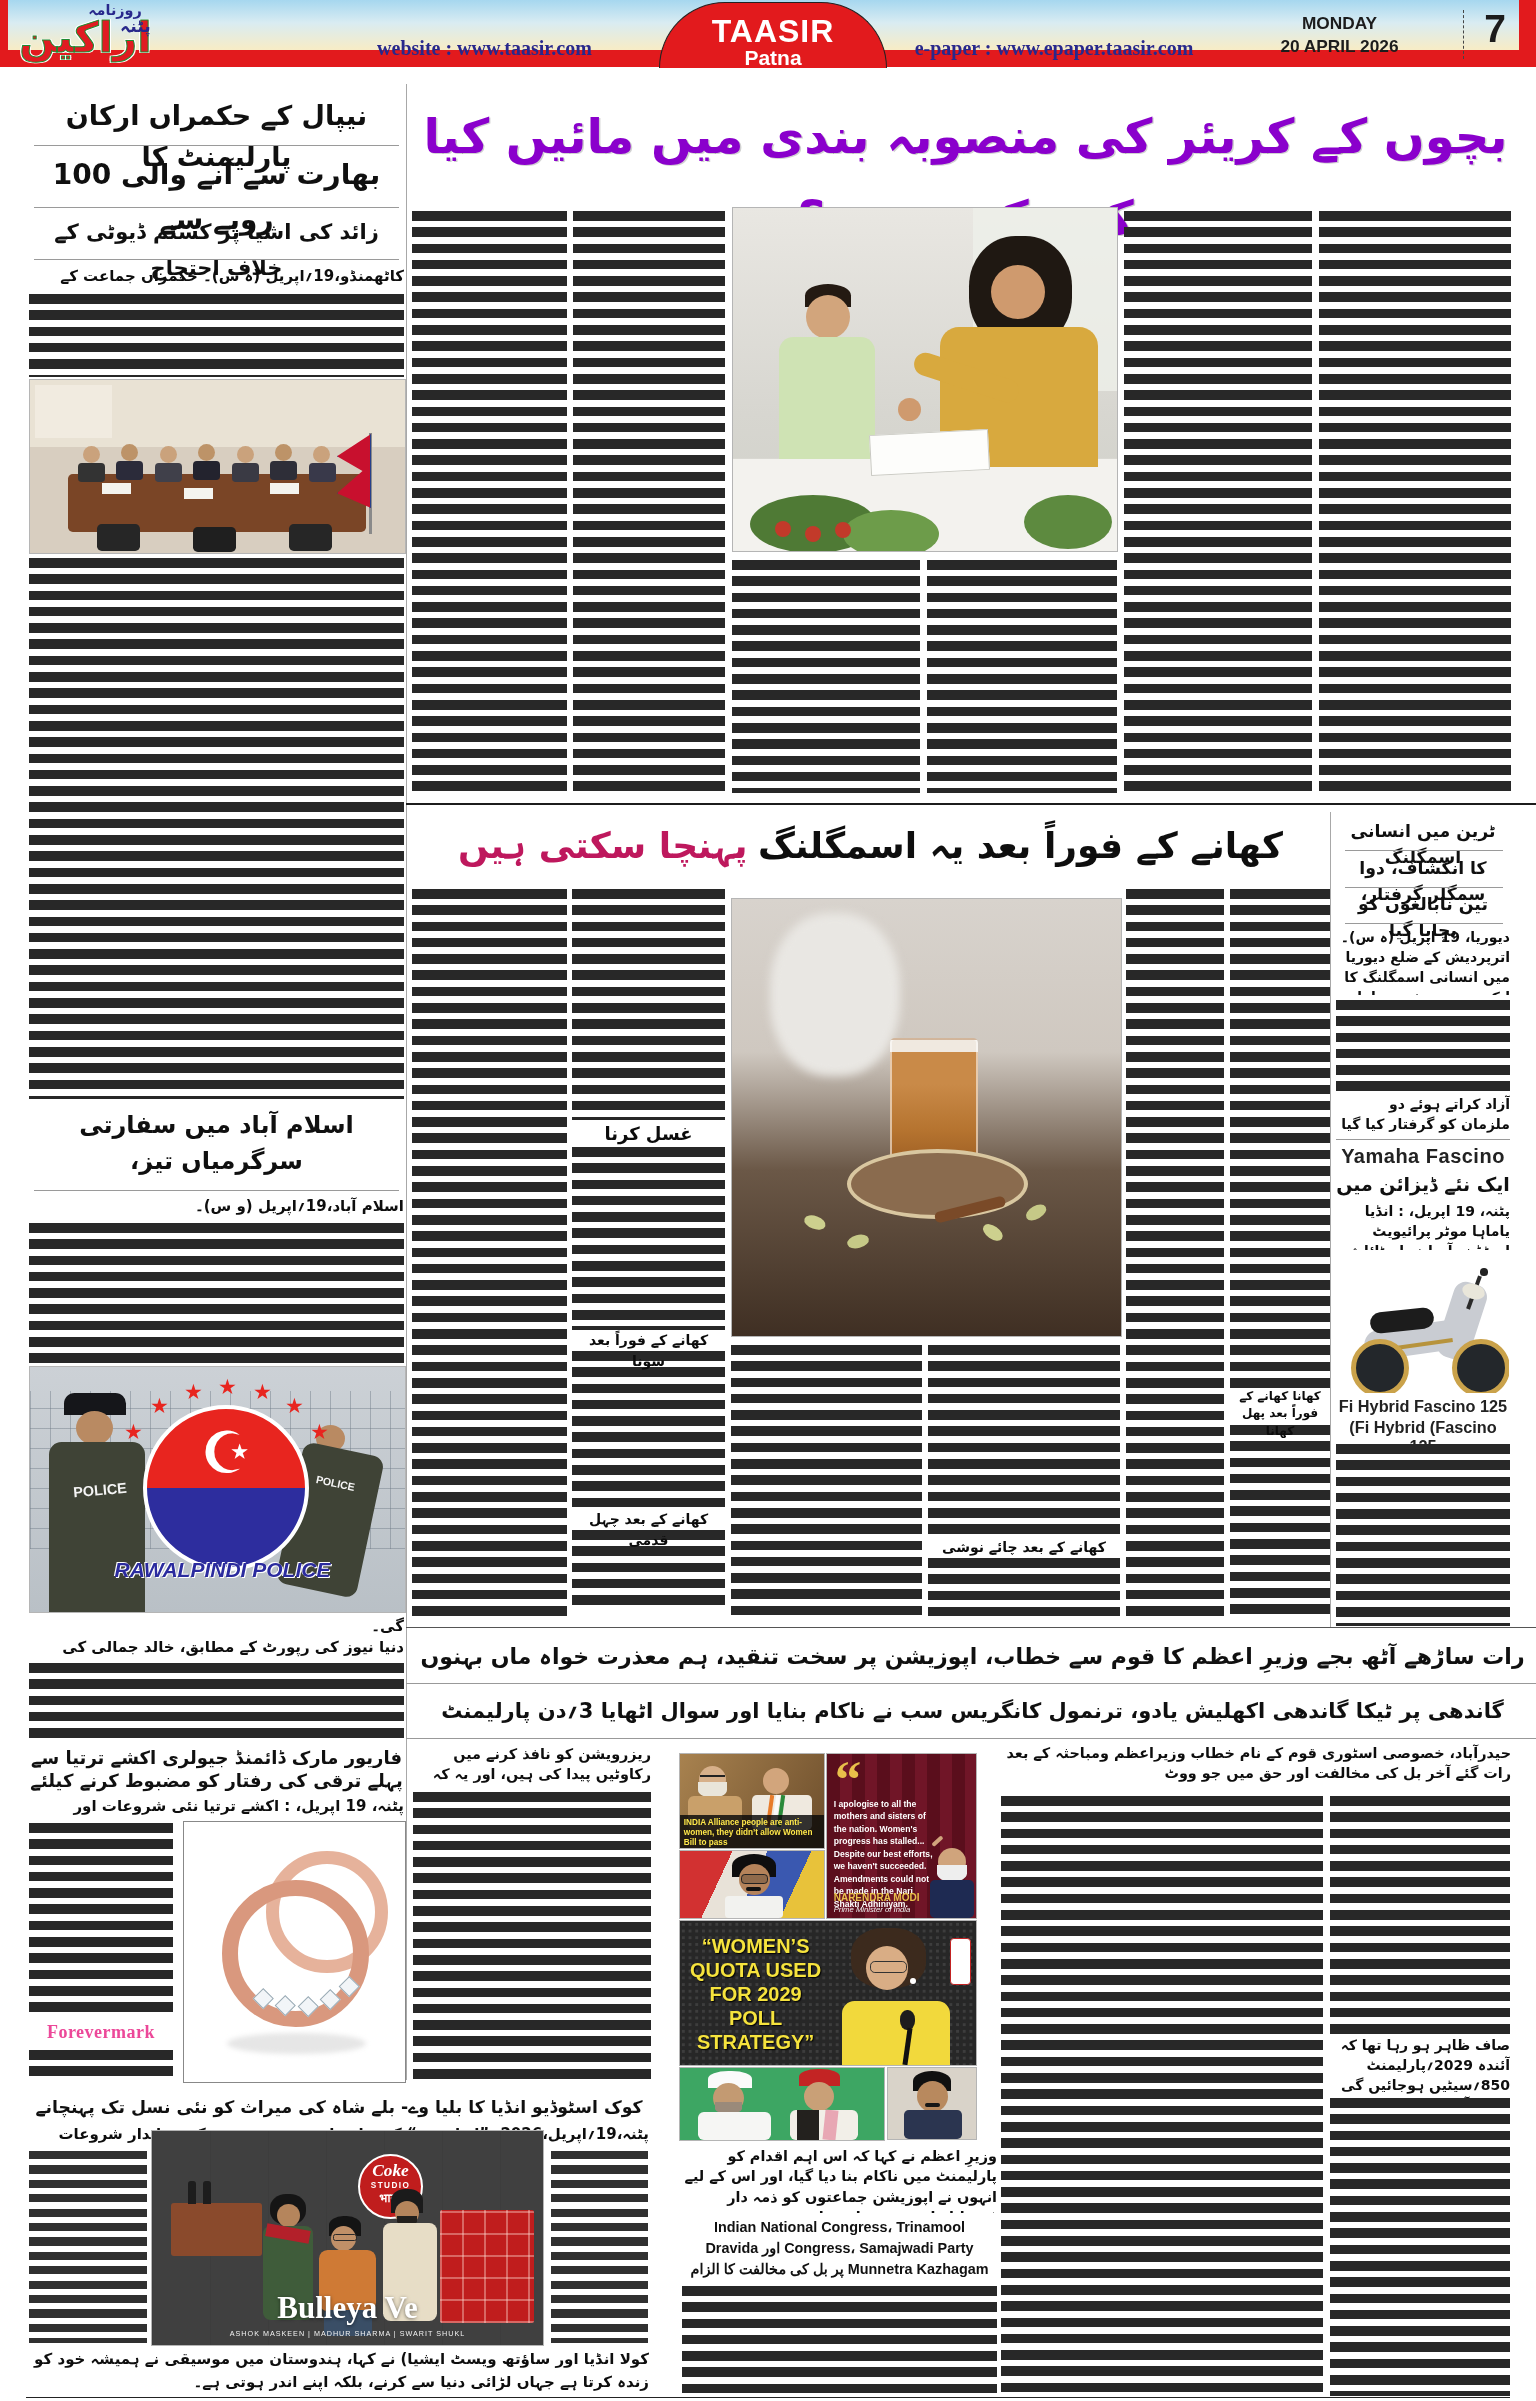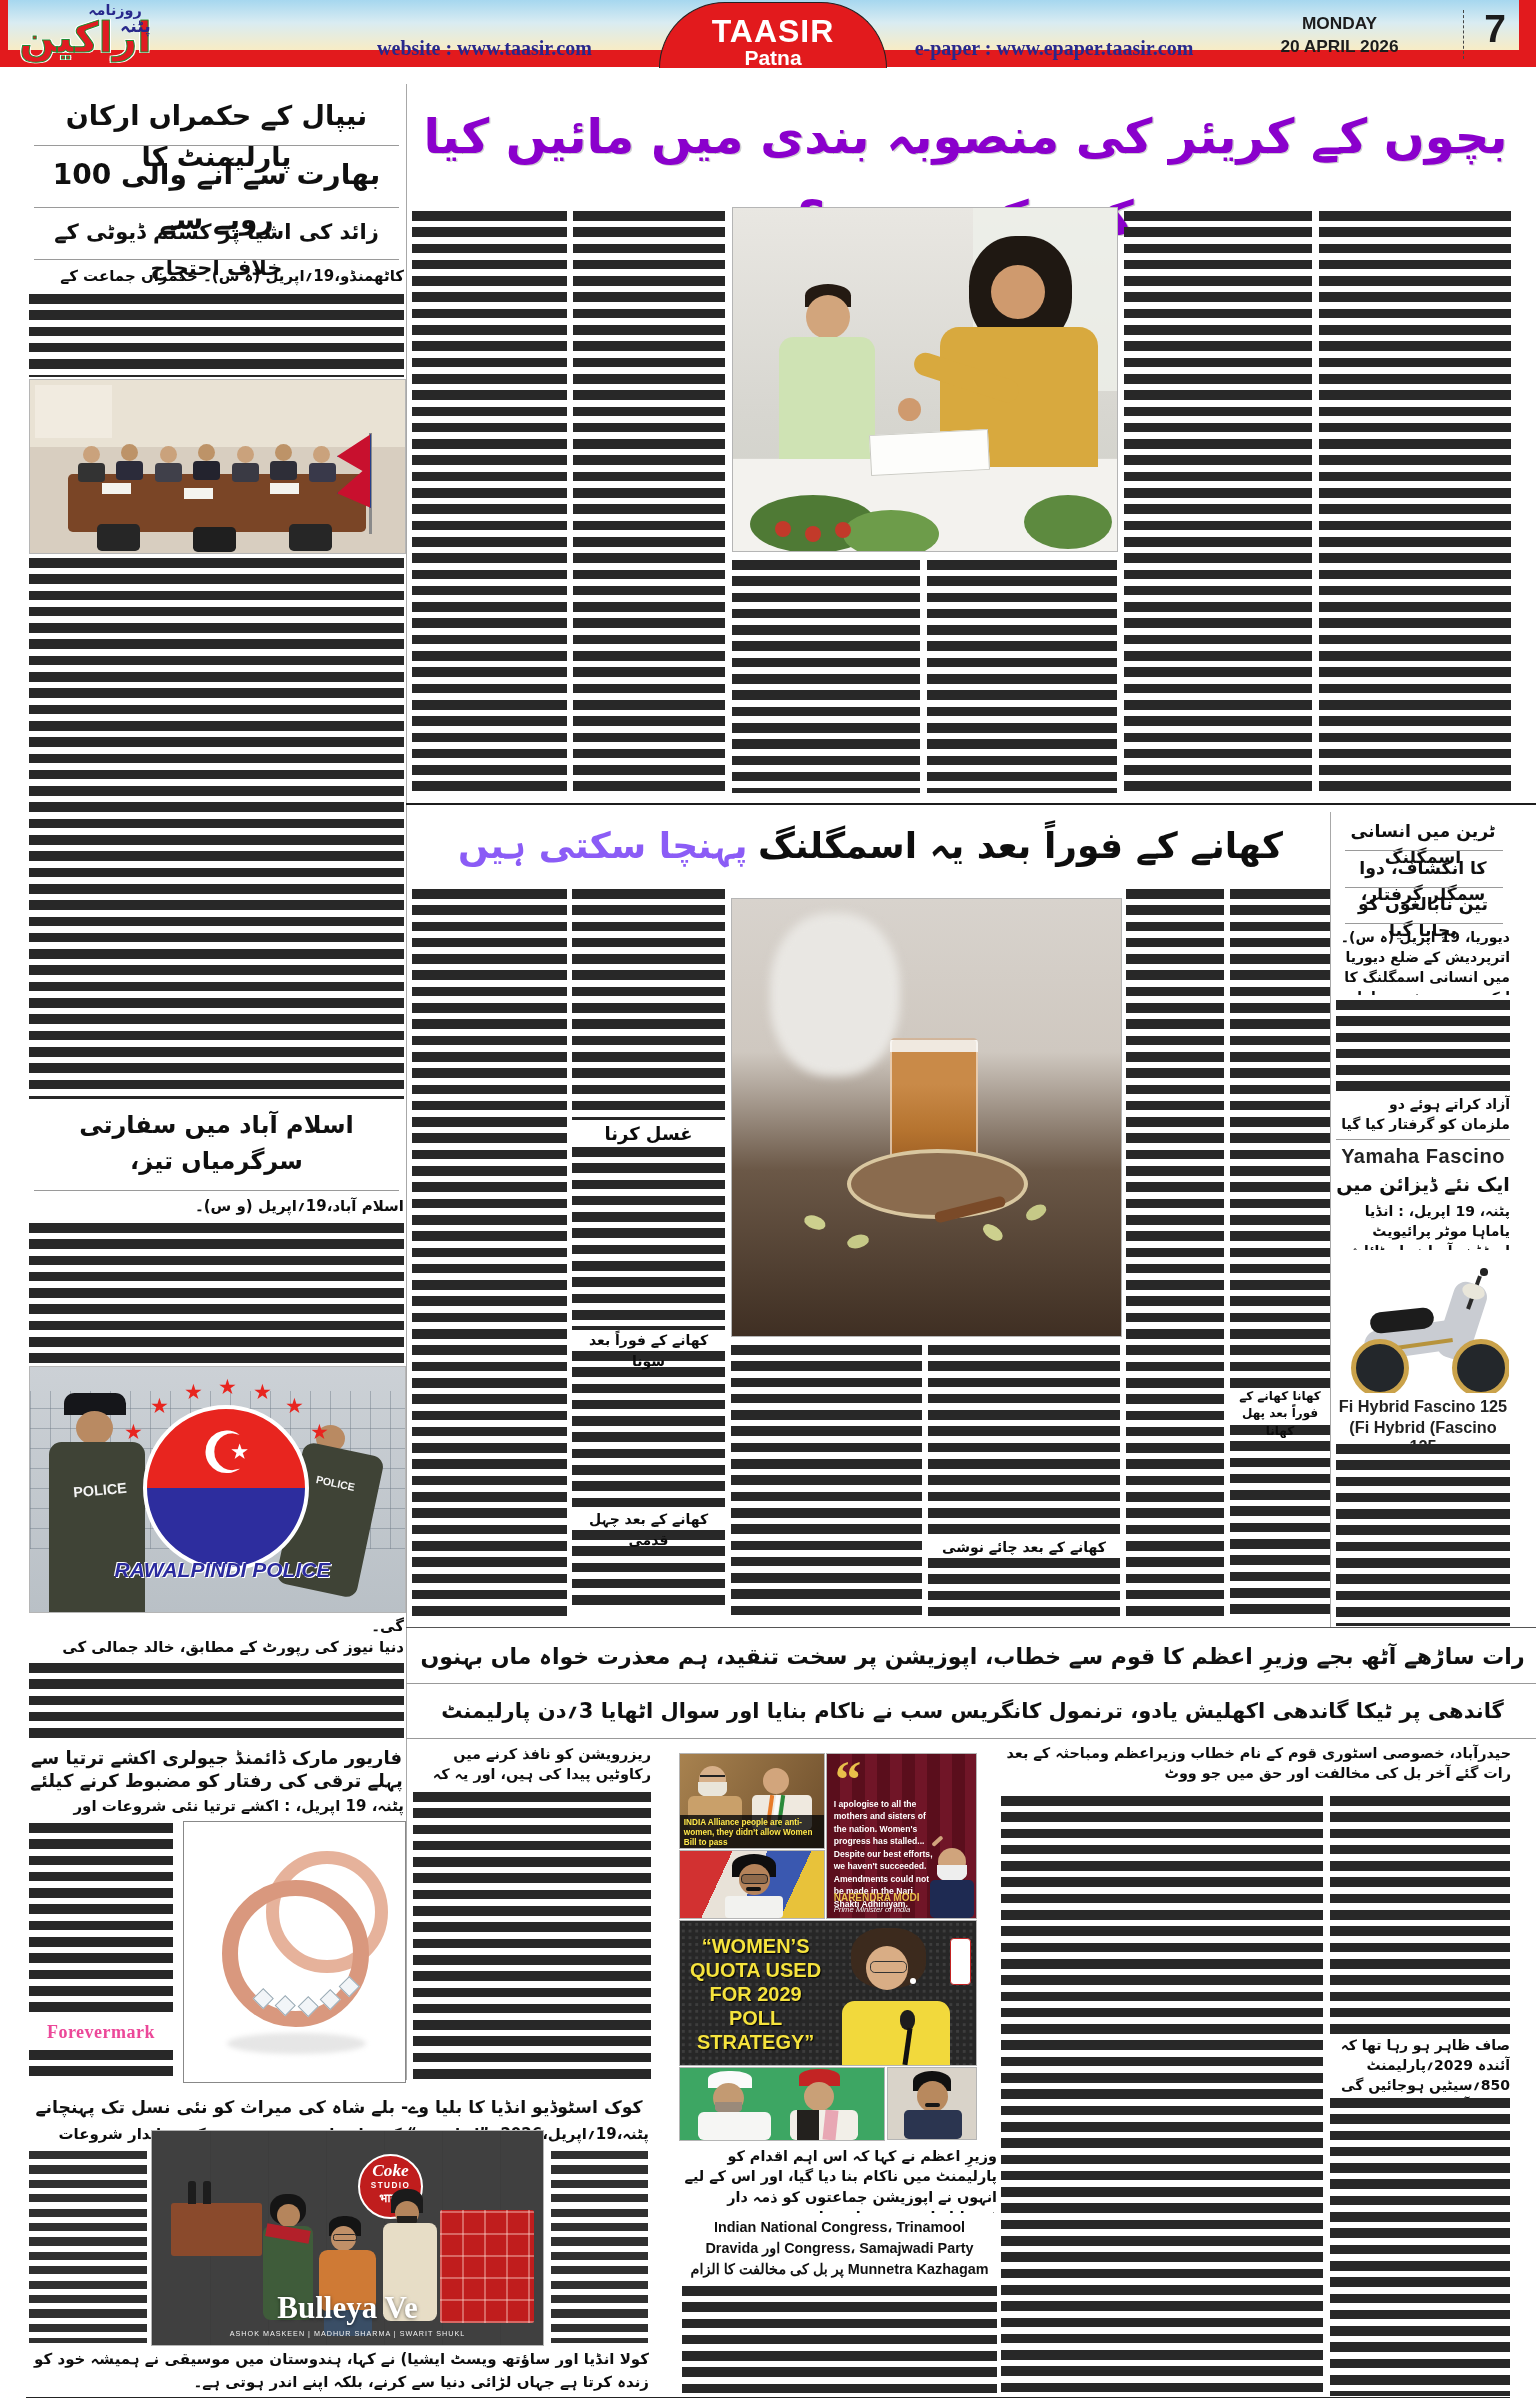--- a/index.html
+++ b/index.html
@@ -201,21 +201,21 @@
     <div class="abs" style="left:291px;top:287px;width:88px;height:54px;background:#5d8a3f;border-radius:50%"></div>
   </div>
 
   <div class="abs st" style="left:732px;top:560px;width:188px;height:233px"></div>
   <div class="abs st" style="left:927px;top:560px;width:190px;height:233px"></div>
   <div class="abs st" style="left:1124px;top:211px;width:188px;height:581px"></div>
   <div class="abs st" style="left:1319px;top:211px;width:192px;height:581px"></div>
 
   <div class="abs" style="left:412px;top:816px;width:917px;height:58px;display:flex;direction:rtl;justify-content:center;align-items:center;gap:10.6px">
     <span class="ur b" style="font-size:36px;color:#0e0e0e">کھانے کے فوراً بعد یہ اسمگلنگ</span>
-    <span class="ur b" style="font-size:36px;color:#8b5cf6">پہنچا سکتی ہیں</span>
+    <span class="ur b" style="font-size:36px;color:#be185d">پہنچا سکتی ہیں</span>
   </div>
 
   <div class="abs st" style="left:412px;top:889px;width:155px;height:728px"></div>
 
   <div class="abs" style="left:572px;top:889px;width:153px;height:728px">
     <div class="st" style="height:231px"></div>
     <div class="sub" style="height:27px;font-size:18px;line-height:27px">غسل کرنا</div>
     <div class="st" style="height:183px"></div>
     <div class="sub" style="height:21px;font-size:14px;line-height:21px">کھانے کے فوراً بعد سونا</div>
     <div class="st" style="height:158px"></div>

